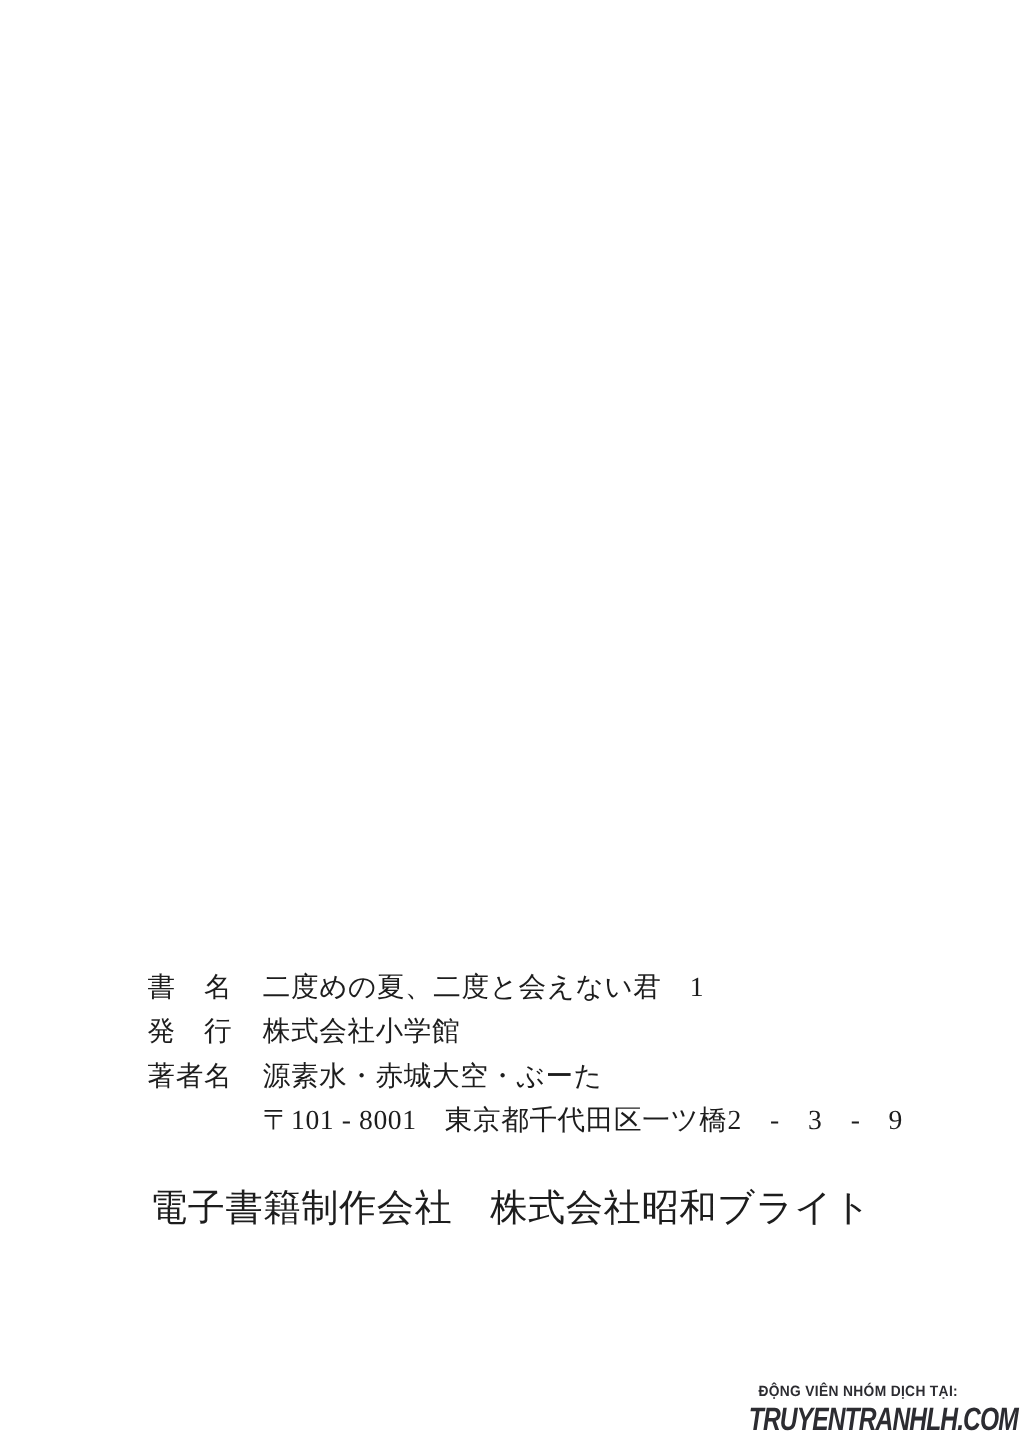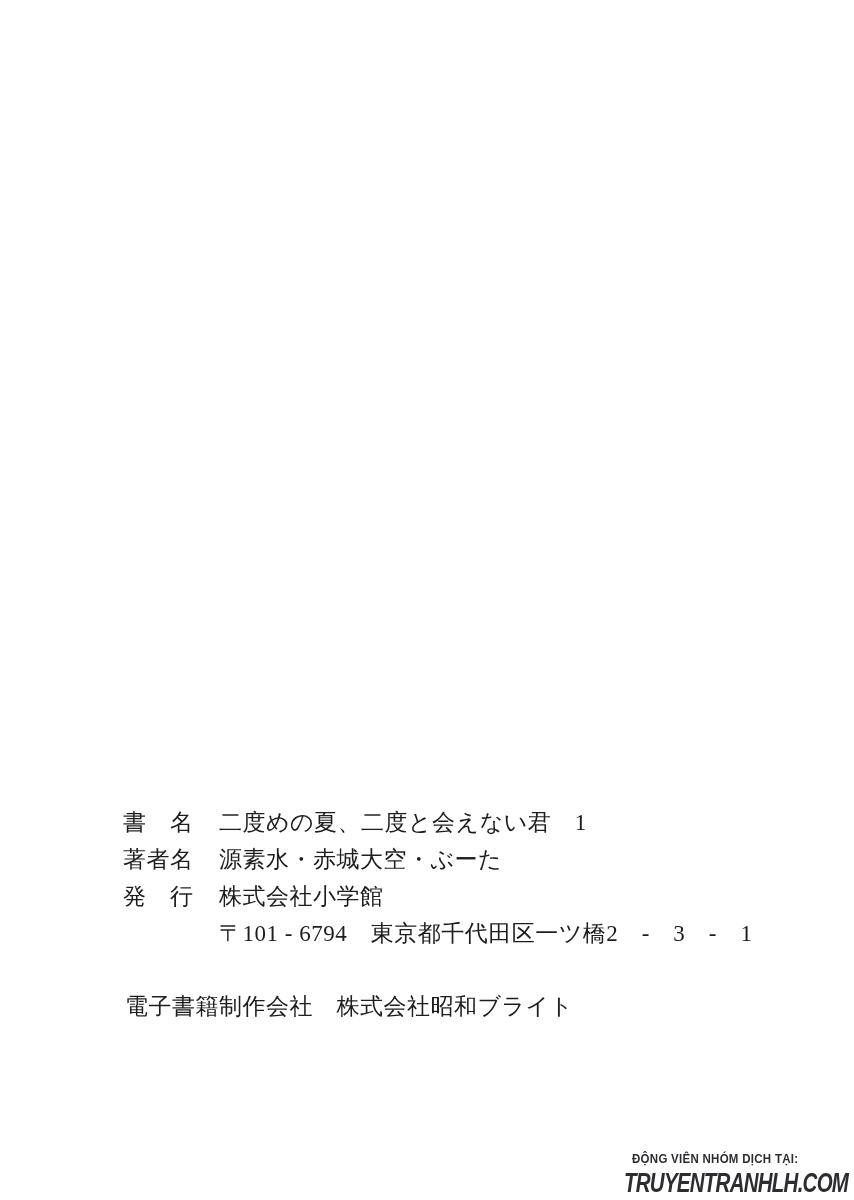--- a/index.html
+++ b/index.html
@@ -42,21 +42,21 @@
   .colophon .value {
     display: inline-block;
     margin-left: 26px;
     vertical-align: top;
   }
   
   .production {
     position: absolute;
     left: 125px;
     top: 988px;
-    font-size: 23px;
+    font-size: 31px;
     line-height: 37px;
     letter-spacing: 0.5px;
     white-space: nowrap;
   }
   
   .note {
     position: absolute;
     left: 112px;
     top: 1057px;
     font-size: 18.5px;
@@ -97,27 +97,27 @@
 </head>
 <body>
 
 <div class="page">
 
   <div class="colophon">
     <div class="row">
       <span class="label">書　名</span><span class="value">二度めの夏、二度と会えない君　1</span>
     </div>
     <div class="row">
+      <span class="label">発　行</span><span class="value">株式会社小学館</span>
+    </div>
+    <div class="row">
       <span class="label">著者名</span><span class="value">源素水・赤城大空・ぶーた</span>
     </div>
     <div class="row">
-      <span class="label">発　行</span><span class="value">株式会社小学館</span>
-    </div>
-    <div class="row">
-      <span class="label"></span><span class="value">〒101 - 6794　東京都千代田区一ツ橋2　-　3　-　1</span>
+      <span class="label"></span><span class="value">〒101 - 8001　東京都千代田区一ツ橋2　-　3　-　9</span>
     </div>
   </div>
 
   <div class="production">電子書籍制作会社　株式会社昭和ブライト</div>
 
 
   <div class="watermark">
     <div class="wm-tagline">ĐỘNG VIÊN NHÓM DỊCH TẠI:</div>
     <div class="wm-site">TRUYENTRANHLH.COM</div>
   </div>

